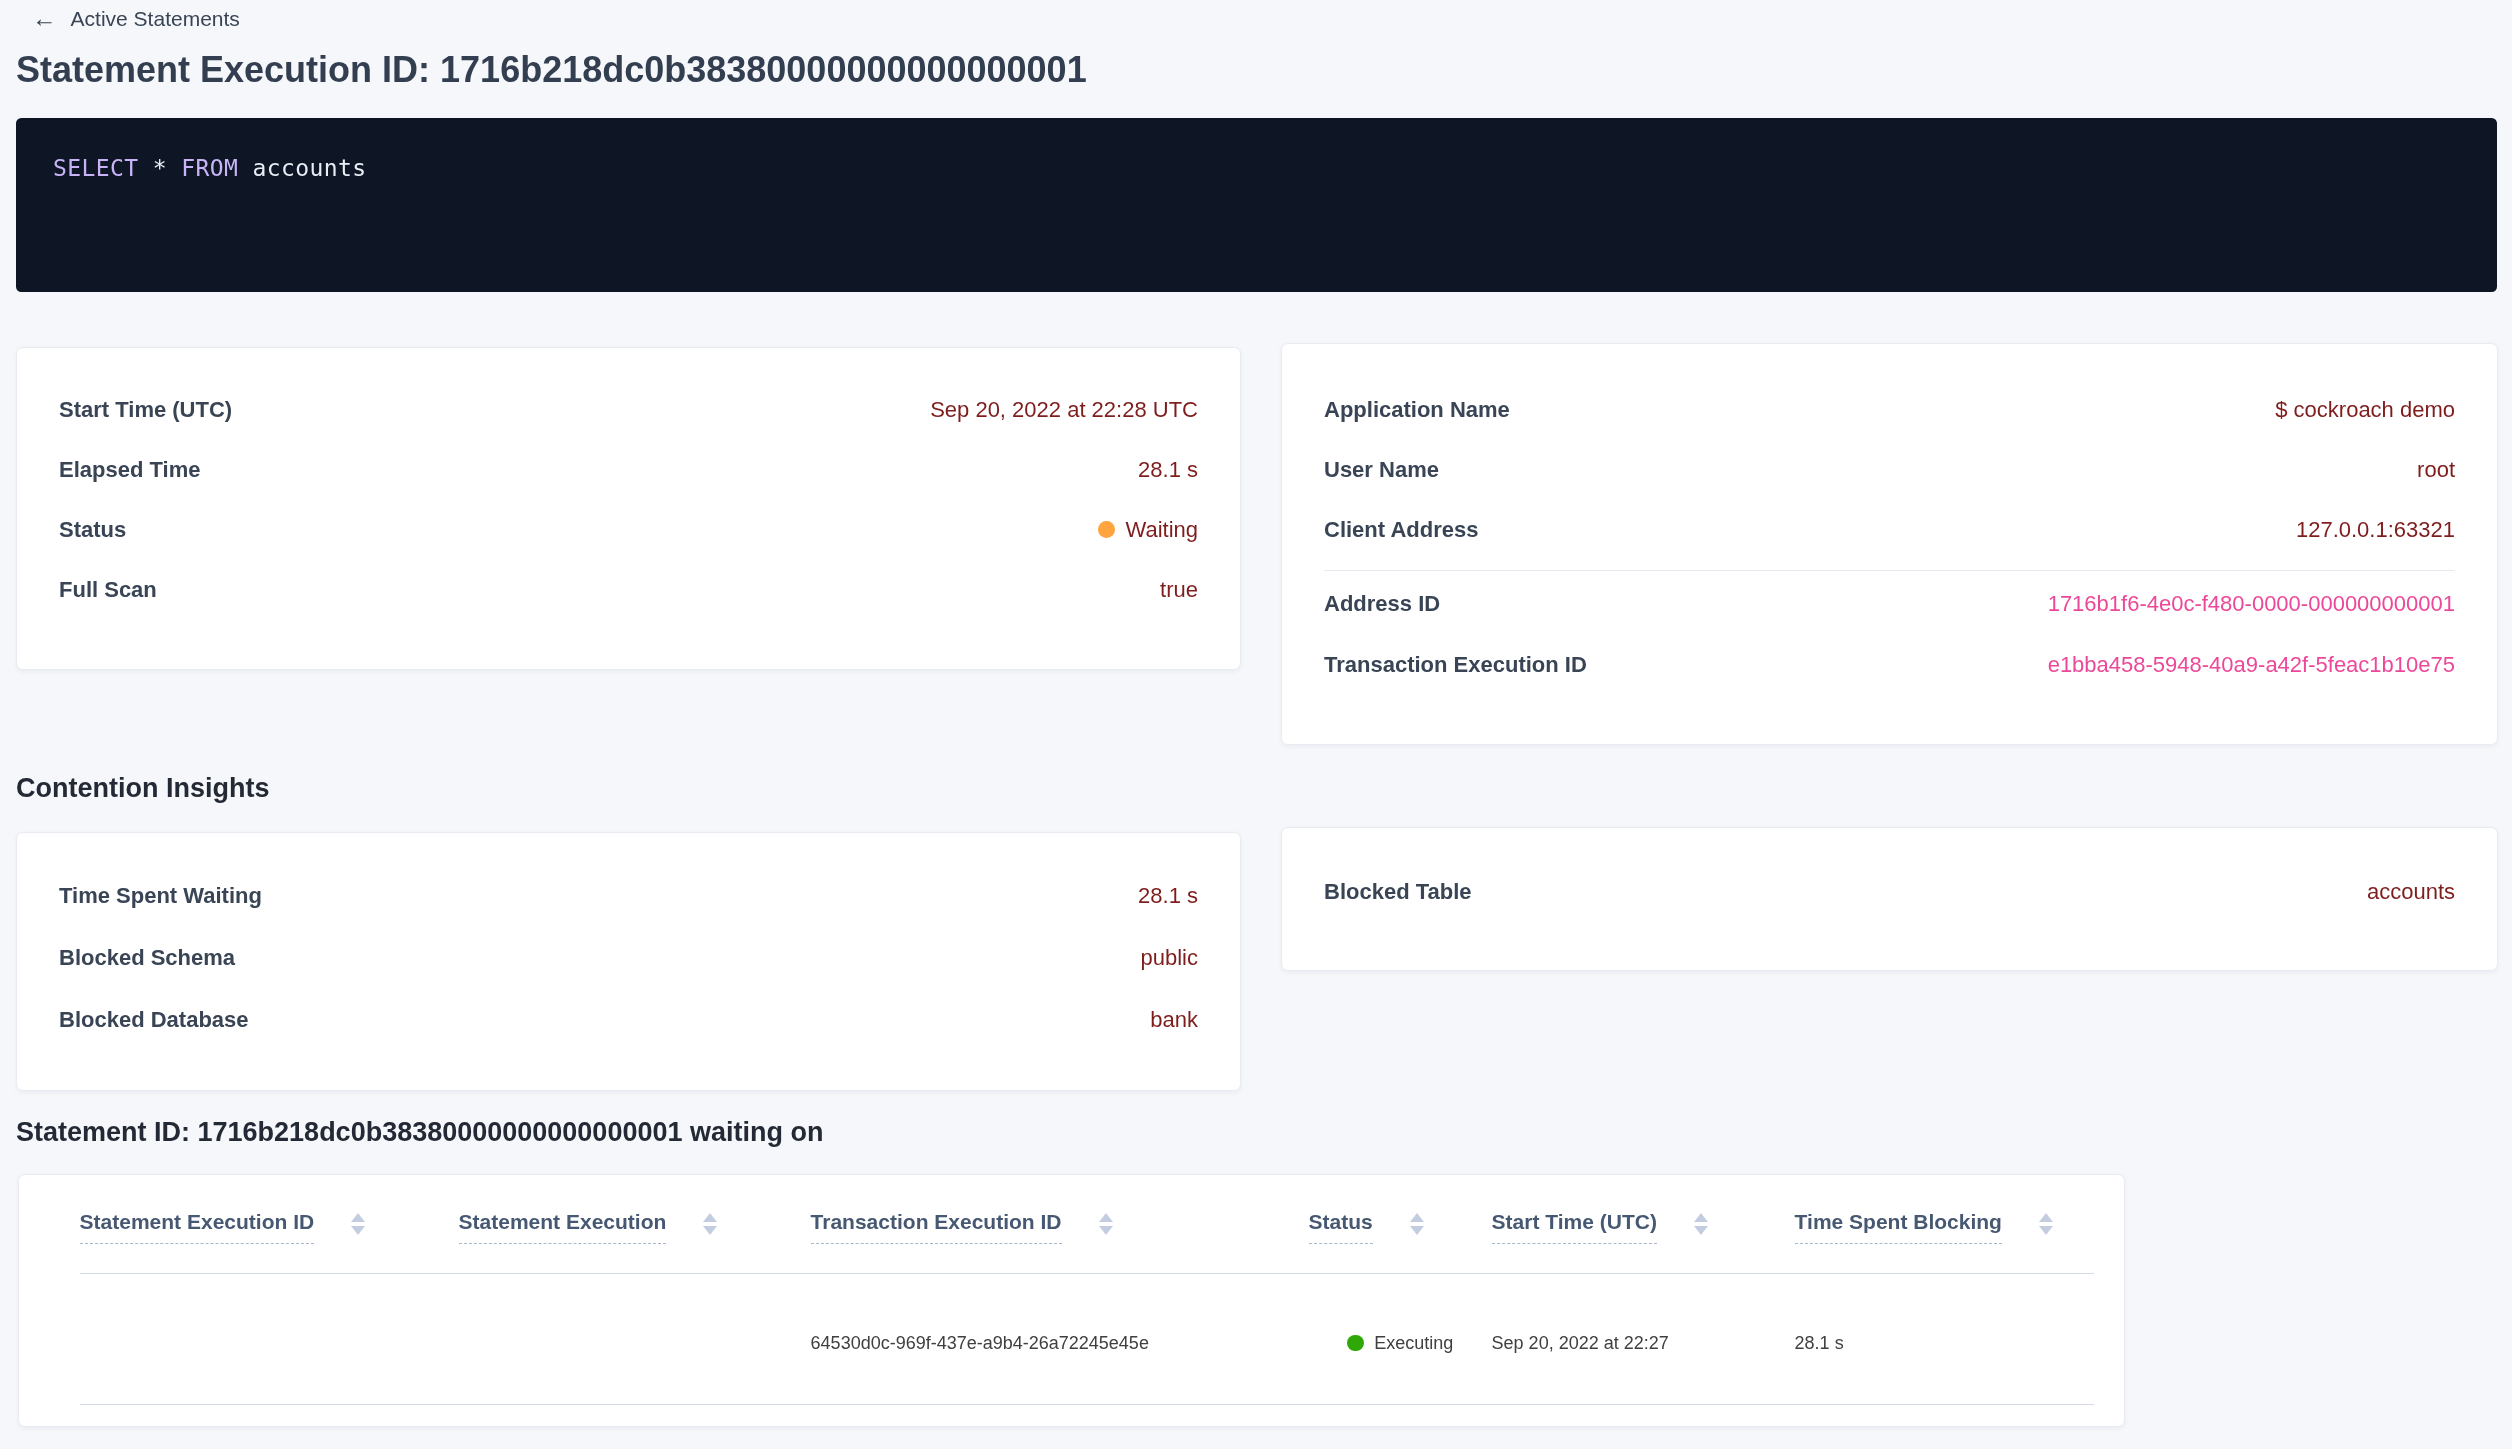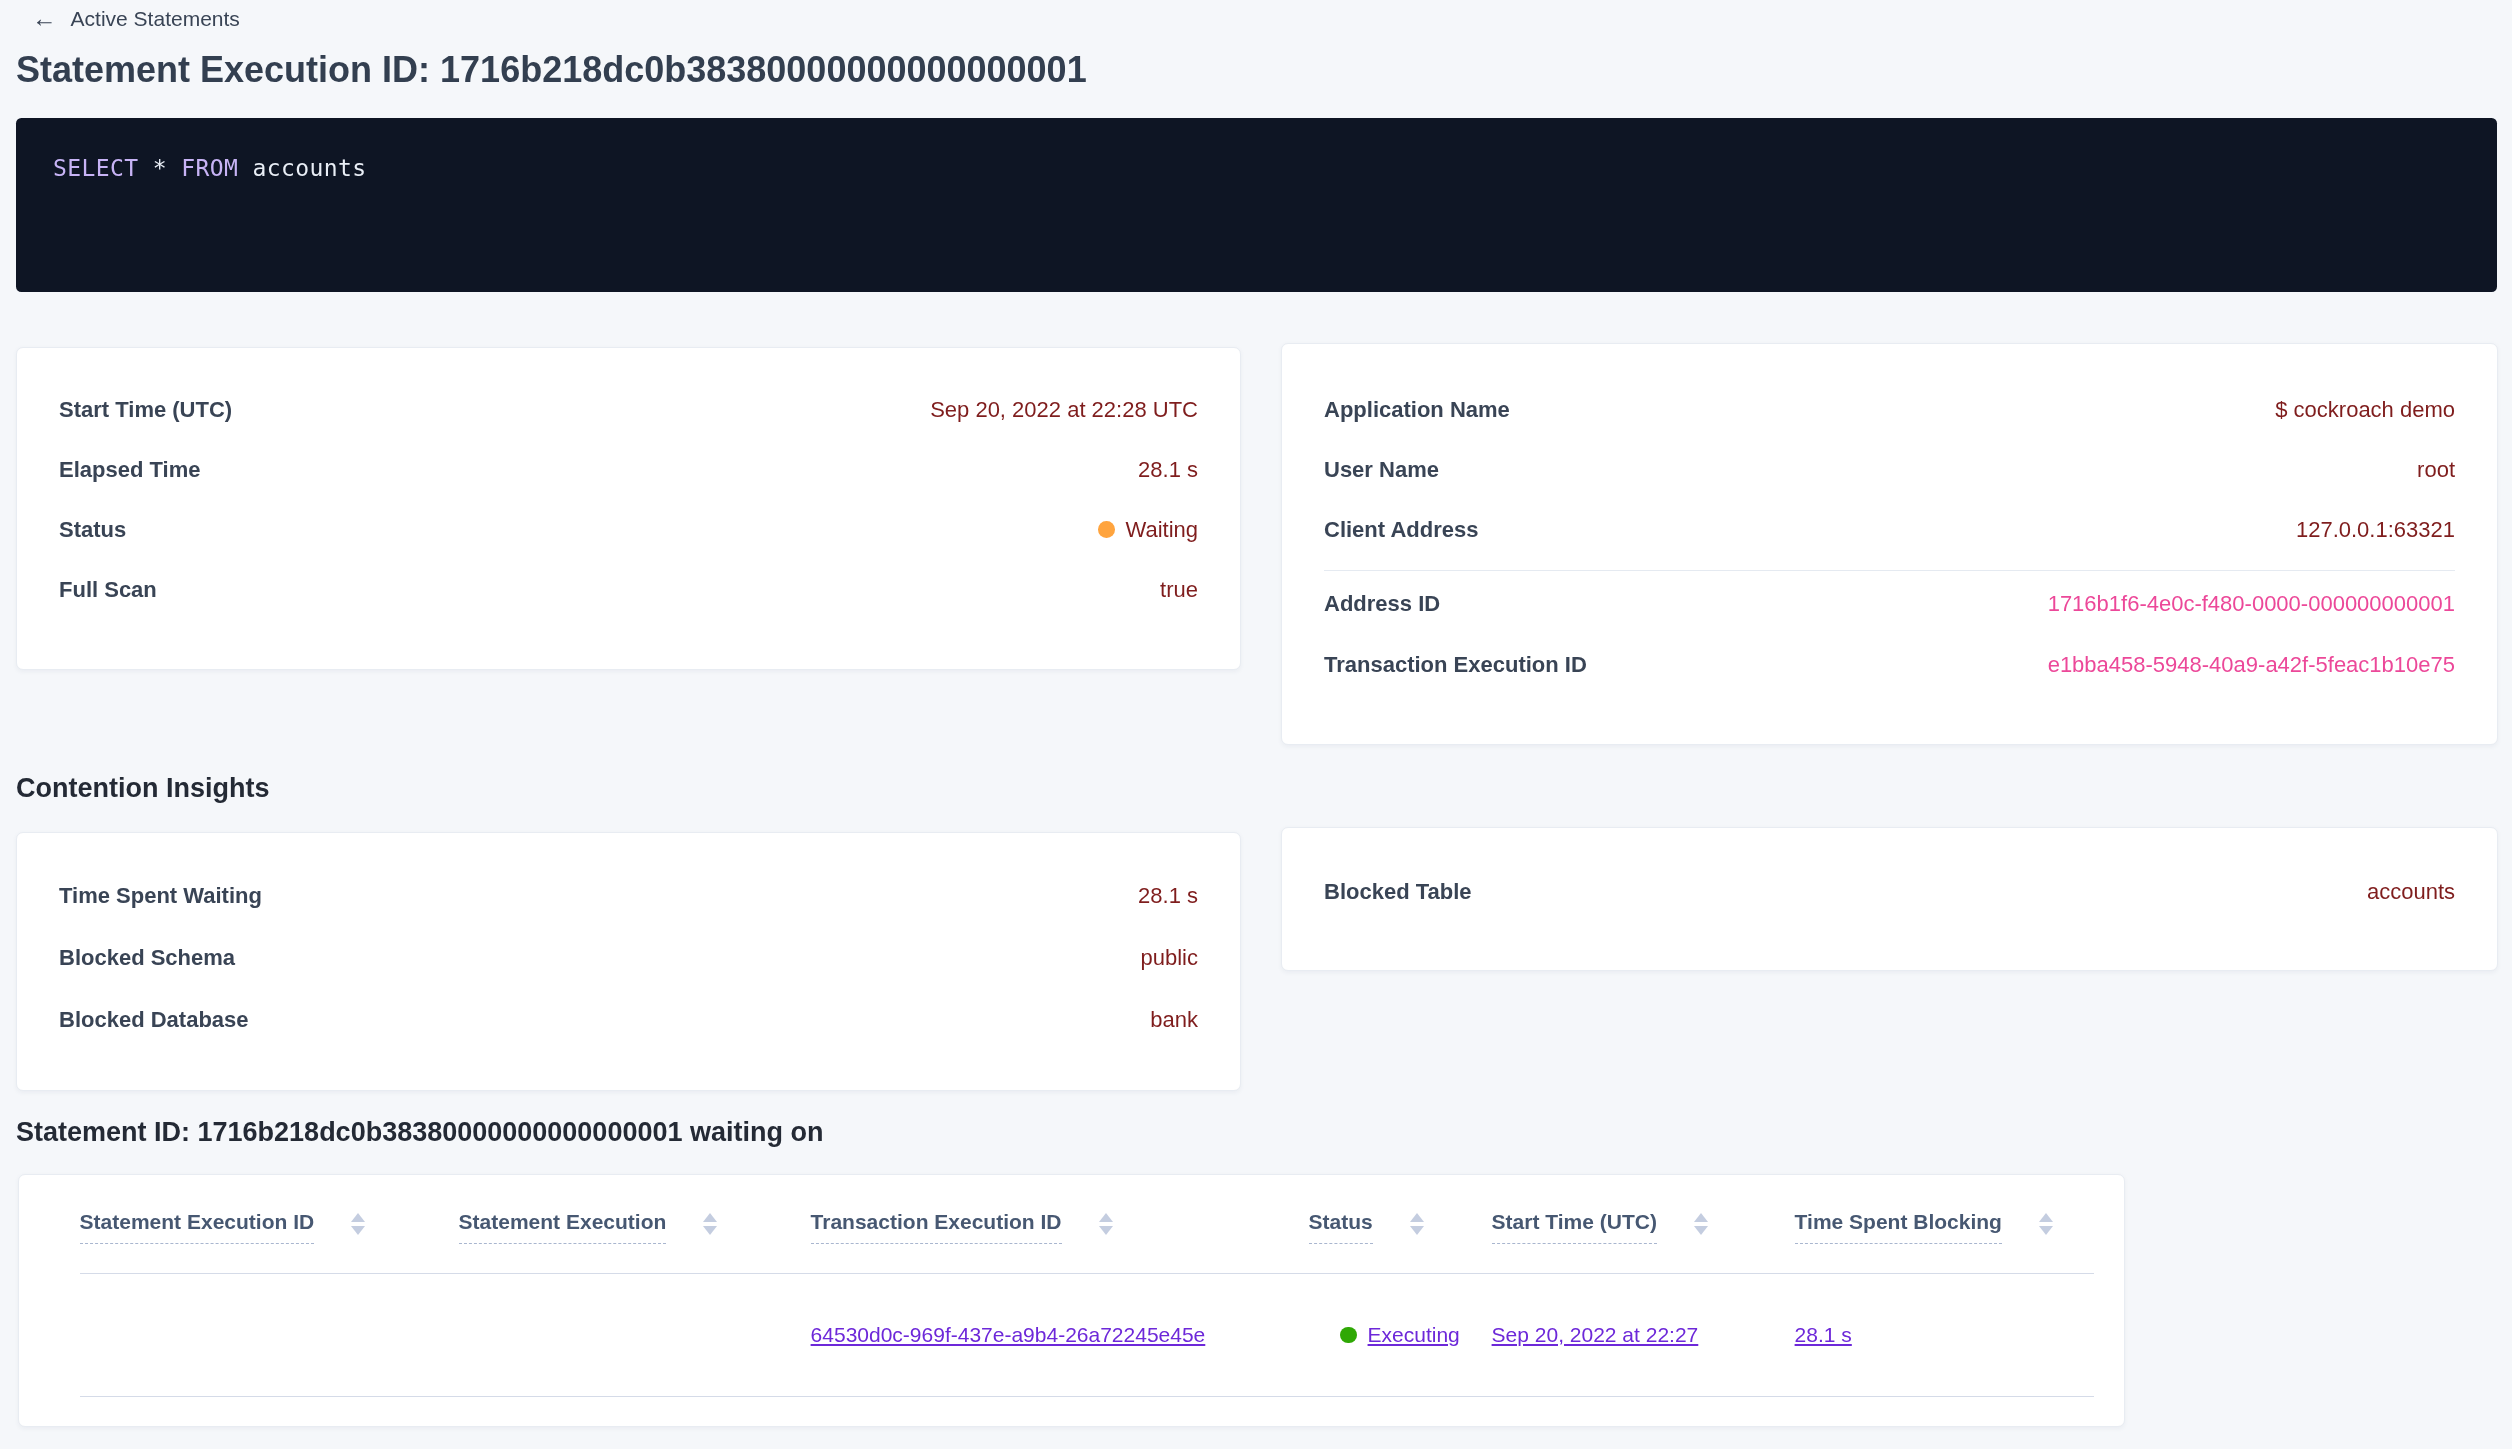--- a/index.html
+++ b/index.html
@@ -42,32 +42,32 @@
   .dot { width:16.7px; height:16.7px; border-radius:50%; display:inline-block; flex:0 0 auto; }
 
   
   .section-heading { position:absolute; left:16px; font-size:27px; font-weight:700; color:#242a35; }
   .h-contention { top:773px; }
   .h-waiting { top:1117px; }
 
   
   .table-card { left:17.6px; top:1174px; width:2107px; height:253px; padding:0; }
   .thead, .trow { display:grid; grid-template-columns:379px 352px 498px 183px 303px 300px;
-    margin:0 30px 0 61px; }
+    margin:0 30px 8px 61px; }
   .thead { padding-top:35px; height:99px; border-bottom:0.9px solid #d5dbe8; }
   .th { display:flex; align-items:flex-start; cursor:pointer; }
   .th-label { font-size:21px; font-weight:700; color:#475872;
     border-bottom:1.8px dashed #a9b6cf; padding-bottom:8.8px; white-space:nowrap; }
   .sort { margin-left:37px; margin-top:2.6px; display:flex; flex-direction:column; align-items:center; cursor:pointer; }
   .sort-up { width:0; height:0; border-left:7px solid transparent; border-right:7px solid transparent;
     border-bottom:9.7px solid #c4cde0; }
   .sort-down { width:0; height:0; border-left:7px solid transparent; border-right:7px solid transparent;
     border-top:9.7px solid #c4cde0; margin-top:4.4px; }
   .trow { height:123px; align-items:center; border-bottom:0.9px solid #d5dbe8;
-    font-size:21px; color:#6d28d9;text-decoration:underline; }
+    font-size:18px; color:#404040; }
   .cell { white-space:nowrap; }
 </style>
 </head>
 <body>
 
 <div class="page">
 
   <div class="back-link">
     <span class="back-arrow">←</span>
     <span>Active Statements</span>

